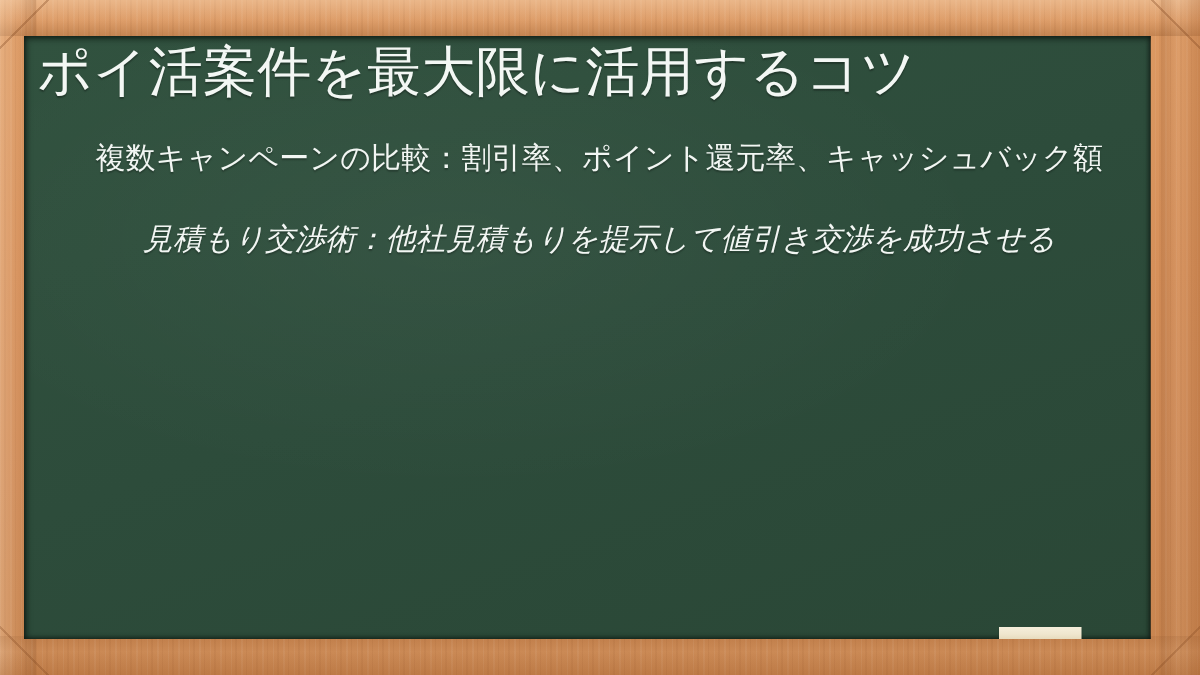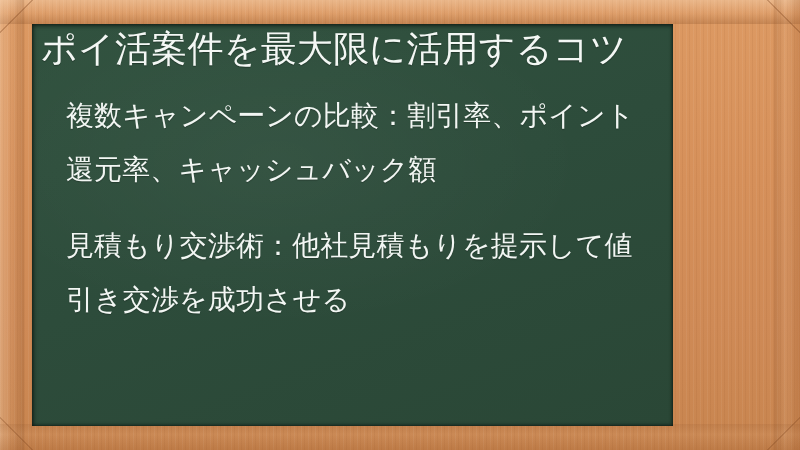--- a/index.html
+++ b/index.html
@@ -74,23 +74,23 @@
   .miter.tr { right: 0; top: 0;
     background: linear-gradient(225deg, transparent 0 46%, rgba(120,62,24,0.30) 46% 49%, transparent 49% 100%); }
   .miter.bl { left: 0;  bottom: 0;
     background: linear-gradient(45deg,  transparent 0 46%, rgba(120,62,24,0.26) 46% 49%, transparent 49% 100%); }
   .miter.br { right: 0; bottom: 0;
     background: linear-gradient(315deg, transparent 0 46%, rgba(120,62,24,0.26) 46% 49%, transparent 49% 100%); }
 
   
   .board {
     position: absolute;
-    left: 32px;
+    left: 16px;
     top: 24px;
-    width: 641px;
+    width: 751px;
     height: 402px;
     background:
       radial-gradient(ellipse 70% 60% at 38% 34%, rgba(255,255,255,0.035) 0%, rgba(255,255,255,0.00) 70%),
       linear-gradient(160deg, #31523f 0%, #2d4c3b 48%, #2a4736 100%);
     box-shadow:
       inset 0 2px 4px rgba(0,0,0,0.42),
       inset 2px 0 4px rgba(0,0,0,0.30),
       inset -1px 0 3px rgba(0,0,0,0.22),
       inset 0 -1px 3px rgba(0,0,0,0.25);
     overflow: hidden;
@@ -116,28 +116,29 @@
     text-shadow: 0 1px 1px rgba(0,0,0,0.30);
   }
 
   .bullets {
     margin: 17px 0 0 0;
     padding: 0 0 0 25px;
     list-style: none;
   }
   .bullet {
     color: #f2f6f3;
-    font-size: 28px;
+    font-size: 20px;
     font-weight: 400;
-    line-height: 54px;
+    line-height: 32px;
     letter-spacing: 0.1px;
     margin: 0 0 22px 0;
     text-shadow: 0 1px 1px rgba(0,0,0,0.25);
+    text-align: center;
   }
-  .bullet:last-child { margin-bottom: 16px; }
+  .bullet:last-child { margin-bottom: 16px; font-style: italic; }
 
   
   .eraser {
     position: absolute;
     left: 650px;
     top: 394px;
     width: 55px;
     height: 9px;
     background: linear-gradient(180deg, #f5eedb 0%, #efe6cd 55%, #e4d8b9 100%);
     box-shadow: 0 1px 1px rgba(0,0,0,0.22);

